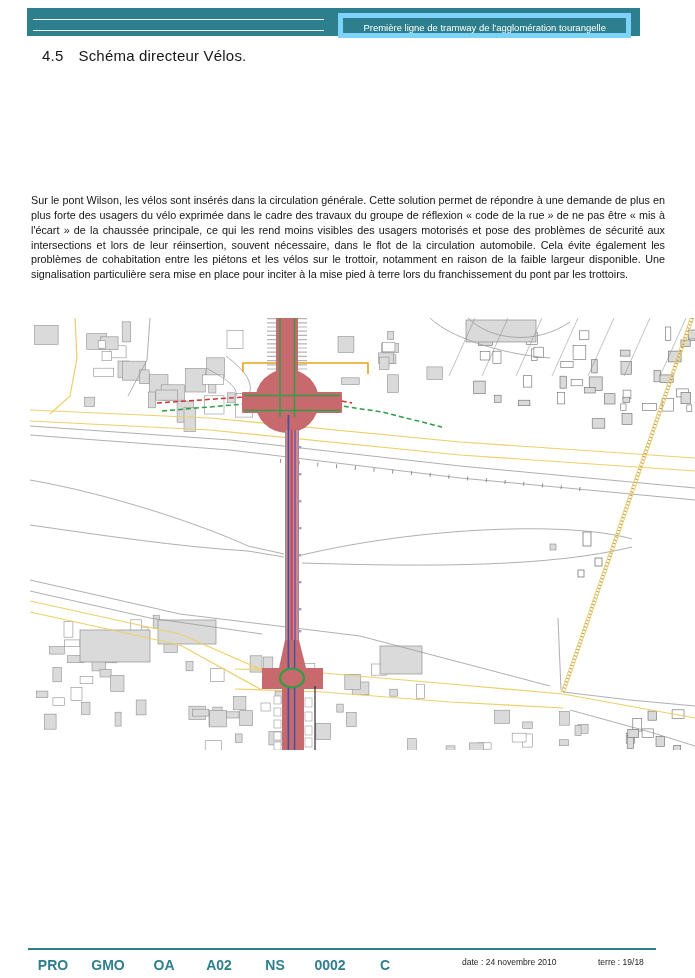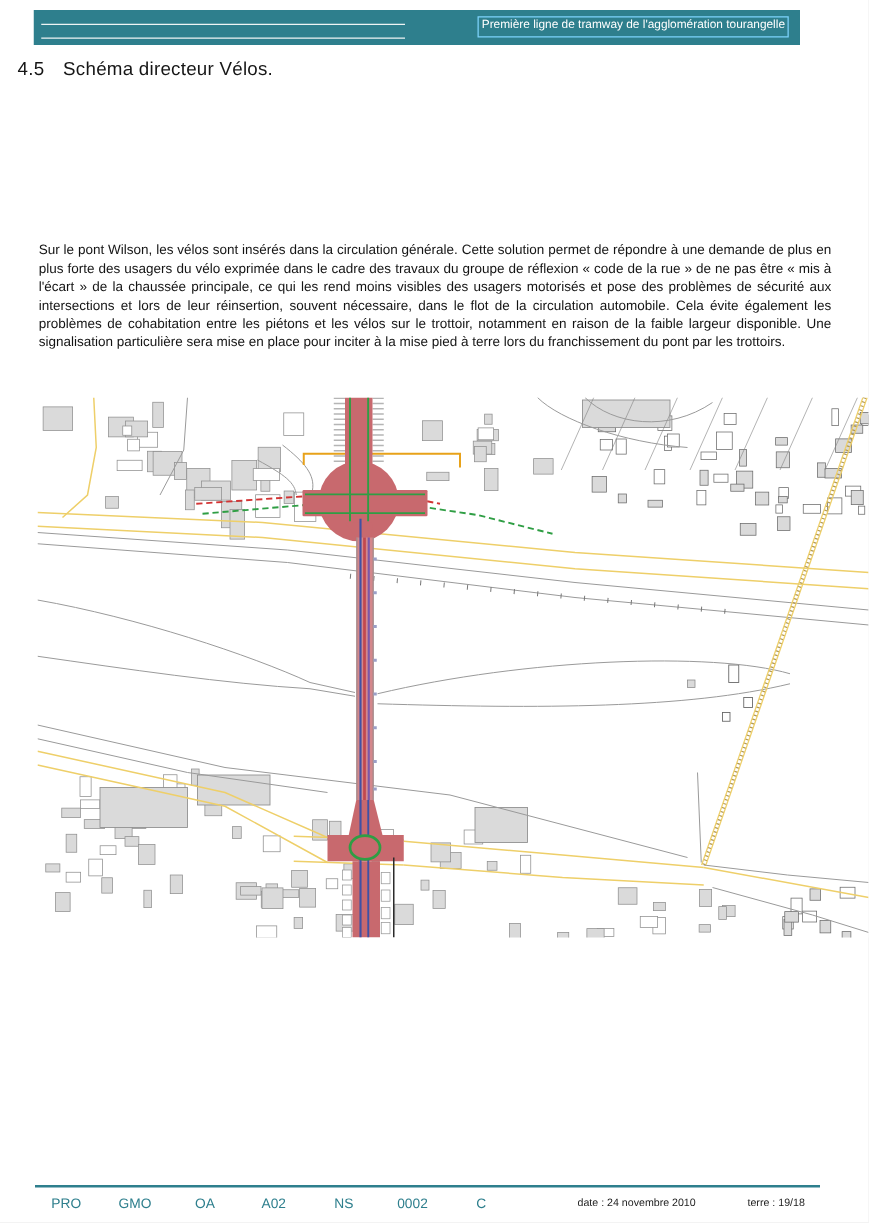--- a/index.html
+++ b/index.html
@@ -2,36 +2,36 @@
 <html><head>
 <meta charset="utf-8">
 <style>
   html,body{margin:0;padding:0;background:#e9e9e9;}
   .page{position:relative;width:695px;height:978px;background:#ffffff;overflow:hidden;
         font-family:"Liberation Sans",sans-serif;margin:0 auto;}
   
   .banner{position:absolute;left:27px;top:8px;width:613px;height:28px;background:#2e7f8d;}
   .banner-line{position:absolute;left:6px;width:291px;height:1px;background:#eef4f4;}
   .banner-line.l1{top:11px;} .banner-line.l2{top:22px;}
-  .banner-box{position:absolute;right:9px;top:5px;height:15px;border:1px solid #7dd3fc;
-              display:flex;align-items:flex-start;padding:0 2px;color:#ffffff;font-size:9.5px;
+  .banner-box{position:absolute;right:9px;top:5px;height:15px;border:5px solid #7dd3fc;
+              display:flex;align-items:flex-end;padding:0 20px;color:#ffffff;font-size:9.5px;
               white-space:nowrap;}
   
-  .heading{position:absolute;left:14px;top:47px;font-size:15px;color:#161616;letter-spacing:.2px;}
+  .heading{position:absolute;left:42px;top:47px;font-size:15px;color:#161616;letter-spacing:.2px;}
   .heading .num{display:inline-block;margin-right:15px;}
   
   .para{position:absolute;left:31px;width:634px;font-size:10.8px;line-height:14.9px;
         color:#141414;text-align:justify;}
   #para1{top:120px;} #para2{top:182px;}
   
   .map-wrap{position:absolute;left:30px;top:318px;width:665px;height:432px;background:#ffffff;}
   
   .footer-line{position:absolute;left:28px;top:948px;width:628px;height:2px;background:#2e7f8d;}
-  .footer-cell{position:absolute;top:957px;width:44px;text-align:center;font-size:11px;
-               font-weight:normal;color:#2e7f8d;}
+  .footer-cell{position:absolute;top:957px;width:44px;text-align:center;font-size:14px;
+               font-weight:bold;color:#2e7f8d;}
   .footer-text{position:absolute;top:957px;font-size:8.5px;color:#1d1d1d;white-space:nowrap;}
   .footer-text b{font-weight:normal;}
 </style>
 </head>
 <body>
 
 <div class="page">
 
   <div class="banner">
     <div class="banner-line l1"></div>

